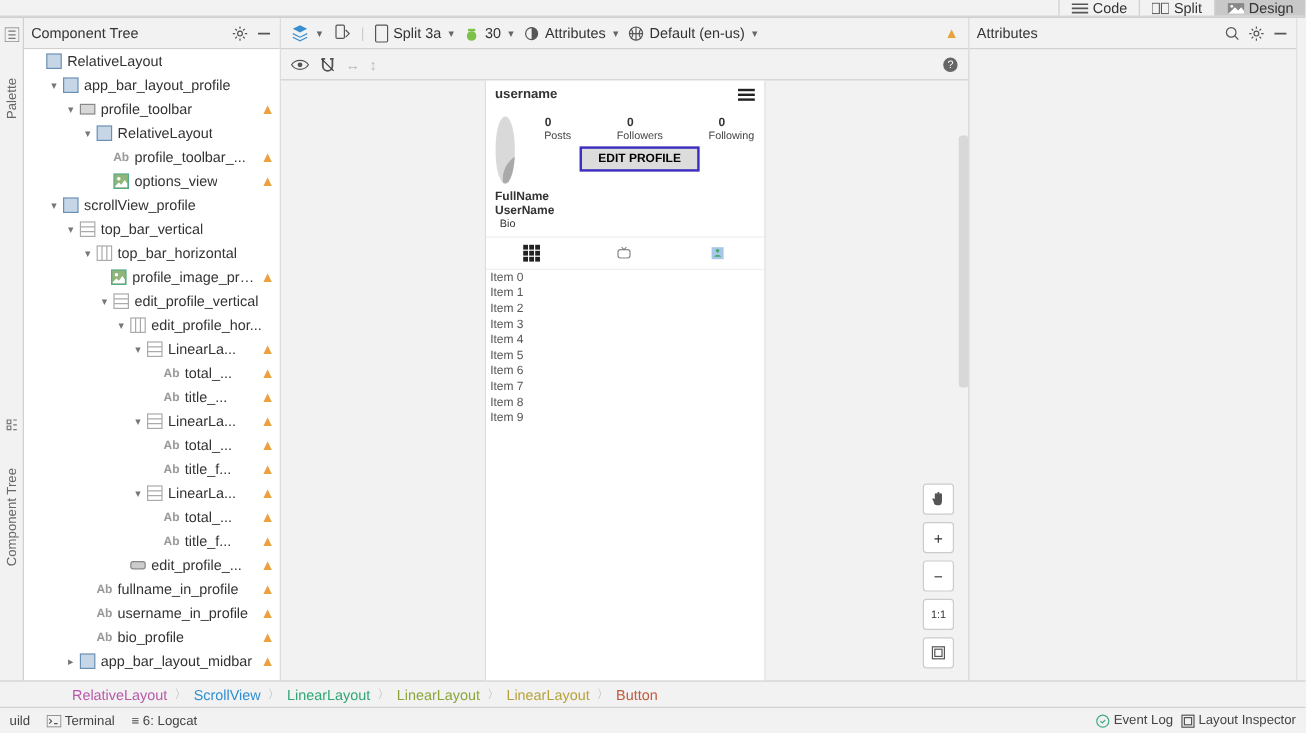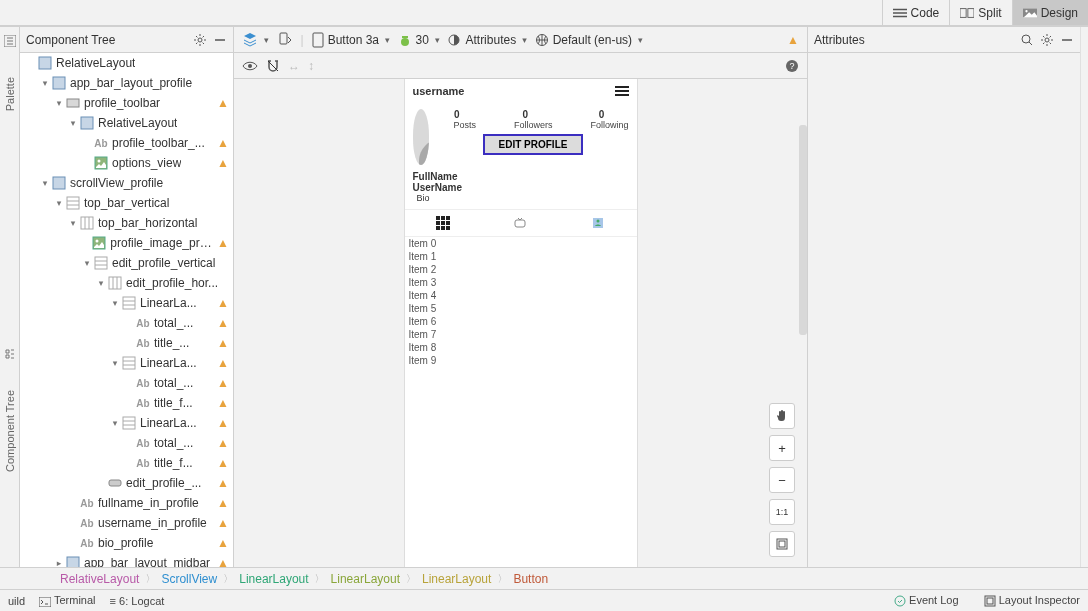--- a/index.html
+++ b/index.html
@@ -8,21 +8,21 @@
     font-size: 12px;
     background: #f2f2f2;
     width: 1088px;
     height: 611px;
     overflow: hidden;
     color: #333;
   }
   .root { display: flex; flex-direction: column; height: 611px; }
   
   .view-switcher {
-    height: 26px;
+    height: 14px;
     display: flex;
     justify-content: flex-end;
     align-items: stretch;
     border-bottom: 1px solid #d0d0d0;
     padding-right: 0;
   }
   .view-btn {
     display: flex; align-items: center; gap: 4px;
     padding: 0 10px; border-left: 1px solid #d0d0d0;
     cursor: pointer;
@@ -161,21 +161,21 @@
   }
   .crumb-sep{ color:#aaa; font-size:10px;}
   
   .statusbar {
     height:22px; border-top:1px solid #d0d0d0;
     display:flex; align-items:center; gap:16px; padding:0 8px;
     font-size:11px; color:#444;
     justify-content:space-between;
   }
   .status-left{ display:flex; gap:14px; align-items:center;}
-  .status-right{ display:flex; gap:25px; align-items:center;}
+  .status-right{ display:flex; gap:6px; align-items:center;}
   .ico { display:inline-flex; }
 </style>
 </head>
 <body>
 
 <div class="root">
 
   <div class="view-switcher">
     <div class="view-btn">
       <svg class="ico" viewBox="0 0 16 10">
@@ -523,21 +523,21 @@
           <svg width="16" height="16" viewBox="0 0 16 16">
               <rect x="3" y="1" width="7" height="11" rx="1" fill="none" stroke="#555"></rect>
               <path d="M11 5l3 3-3 3" stroke="#555" fill="none"></path>
             </svg>
         </span>
         <span class="tool-sep">|</span>
         <span class="tool-group">
           <svg width="12" height="16" viewBox="0 0 12 16">
               <rect x="1" y="1" width="10" height="14" rx="1" fill="none" stroke="#555"></rect>
             </svg>
-          <span>Button 3a</span>
+          <span>Split 3a</span>
           <span class="dd-arrow">▾</span>
         </span>
         <span class="tool-group">
           <svg width="14" height="14" viewBox="0 0 14 14">
               <circle cx="7" cy="9" r="4" fill="#7cc049"></circle>
               <rect x="4" y="3" width="6" height="2" fill="#7cc049"></rect>
             </svg>
           <span>30</span>
           <span class="dd-arrow">▾</span>
         </span>

